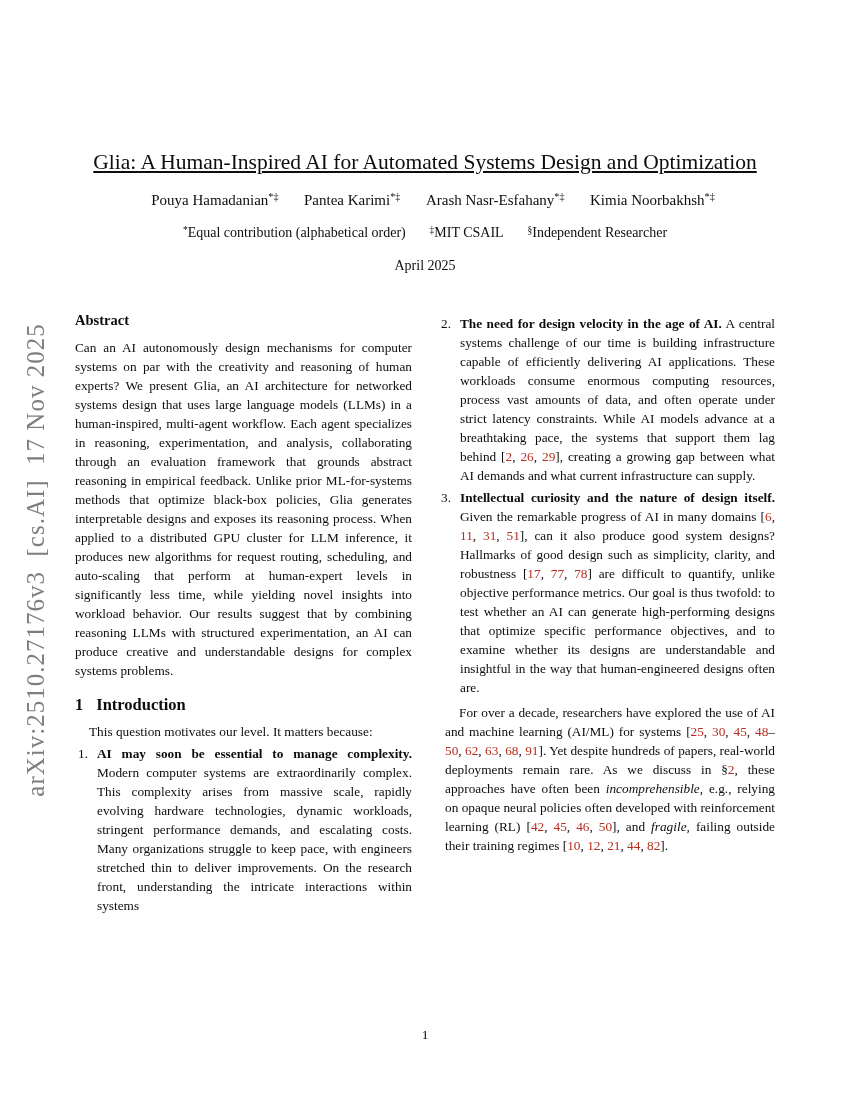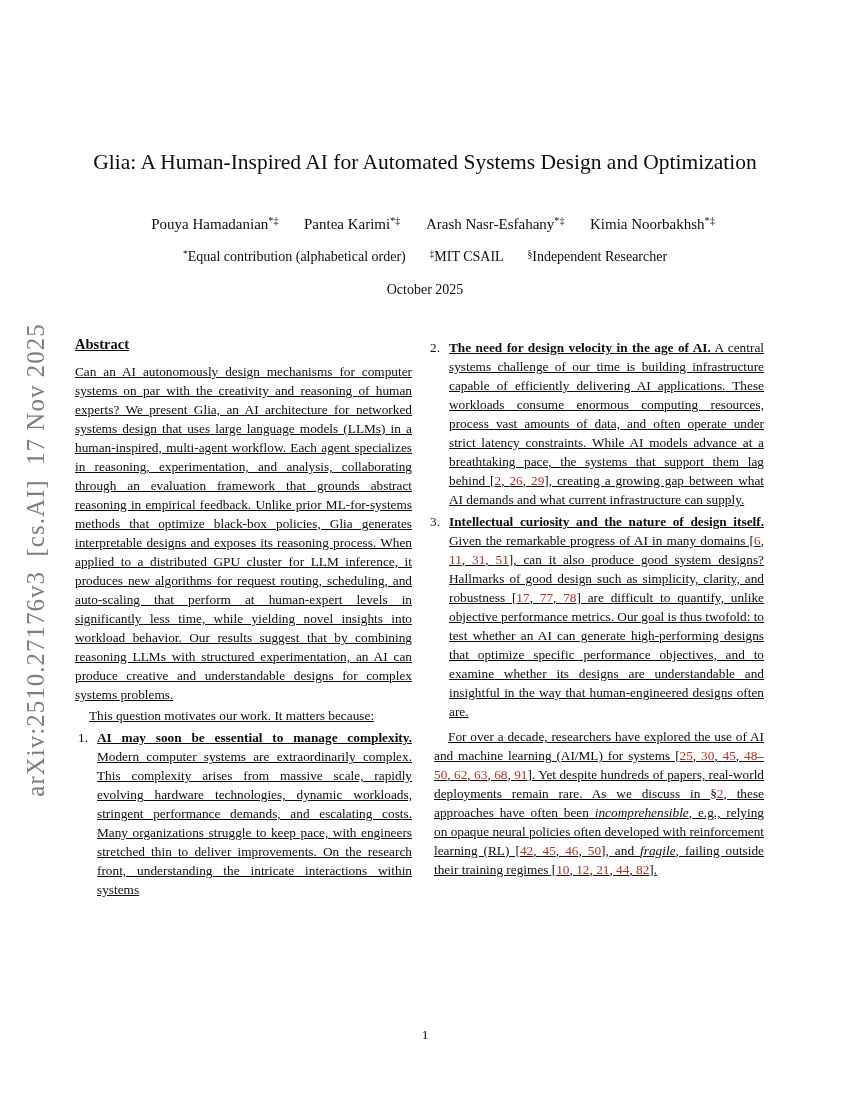--- a/index.html
+++ b/index.html
@@ -10,35 +10,35 @@
     font-family:"Liberation Serif","DejaVu Serif",serif; color:#0d0d0d;
   }
   
   .stamp {
     position:absolute; width:560px; left:-244px; top:546px;
     transform:rotate(-90deg); text-align:center;
     font-size:25px; letter-spacing:1px; white-space:pre;
     color:var(--stamp,#7e7e7e);
   }
   .header { text-align:center; }
-  .title { margin-top:150px; font-size:21.5px; font-weight:normal; }
+  .title { margin-top:150px; font-size:21.5px; font-weight:normal;text-decoration:underline; }
   .authors-row { font-size:15px; }
-  .authors-row.r1 { margin-top:40px;padding-left:16px; }
+  .authors-row.r1 { margin-top:16px;padding-left:16px; }
   .authors-row.r2 { margin-top:11px; }
   .affil { margin-top:16px; font-size:14px; }
   .date  { margin-top:17px; font-size:14px; }
   .seg-sup { font-size:0.68em; vertical-align:0.45em; }
   .seg-gap { display:inline-block; width:1.7em; }
   .seg-b { font-weight:bold; }
   .seg-i { font-style:italic; }
   .seg-cite { color:var(--cite,#b52e20); }
 
   .columns {
-    display:flex; gap:15px; padding:0 75px; margin-top:37px;
-    font-size:13.3px; line-height:19px; text-align:justify;text-decoration:underline;
+    display:flex; gap:26px; padding:0 75px; margin-top:37px;
+    font-size:13.3px; line-height:19px; text-align:justify;
   }
   .col { width:337px; }
   .col p, .item-body { hyphens:auto; }
 
   .abs-head { font-weight:bold; font-size:14.5px; margin-bottom:8px; text-align:left; }
   .sec-head { margin-top:15px; margin-bottom:8px; font-size:16.5px; font-weight:bold; text-align:left; }
   .sec-title { margin-left:13px; }
   .epigraph { font-style:italic; }
   .motivation { text-indent:14px; margin-top:2px; }
   .list-item { position:relative; padding-left:22px; margin-top:3px; }
@@ -51,31 +51,34 @@
 <body>
 
 <div class="page">
 
   <div class="stamp">arXiv:2510.27176v3  [cs.AI]  17 Nov 2025</div>
 
   <div class="header">
     <h1 class="title">Glia: A Human-Inspired AI for Automated Systems Design and Optimization</h1>
     <div class="authors-row r1"><span>Pouya Hamadanian</span><span class="seg-sup">*‡</span><span class="seg-gap"></span><span>Pantea Karimi</span><span class="seg-sup">*‡</span><span class="seg-gap"></span><span>Arash Nasr-Esfahany</span><span class="seg-sup">*‡</span><span class="seg-gap"></span><span>Kimia Noorbakhsh</span><span class="seg-sup">*‡</span></div>
     <div class="affil"><span class="seg-sup">*</span><span>Equal contribution (alphabetical order)</span><span class="seg-gap"></span><span class="seg-sup">‡</span><span>MIT CSAIL</span><span class="seg-gap"></span><span class="seg-sup">§</span><span>Independent Researcher</span></div>
-    <div class="date">October 2025</div>
+    <div class="date">April 2025</div>
   </div>
 
   <div class="columns">
 
     <div class="col">
       <div class="abs-head">Abstract</div>
       <p class="abs-body">Can an AI autonomously design mechanisms for computer systems on par with the creativity and reasoning of human experts? We present Glia, an AI architecture for networked systems design that uses large language models (LLMs) in a human-inspired, multi-agent workflow. Each agent specializes in reasoning, experimentation, and analysis, collaborating through an evaluation framework that grounds abstract reasoning in empirical feedback. Unlike prior ML-for-systems methods that optimize black-box policies, Glia generates interpretable designs and exposes its reasoning process. When applied to a distributed GPU cluster for LLM inference, it produces new algorithms for request routing, scheduling, and auto-scaling that perform at human-expert levels in significantly less time, while yielding novel insights into workload behavior. Our results suggest that by combining reasoning LLMs with structured experimentation, an AI can produce creative and understandable designs for complex systems problems.</p>
 
+      <h2 class="sec-head">
+        <span>1</span><span class="sec-title">Introduction</span>
+      </h2>
 
-      <p class="motivation">This question motivates our work. It matters because:</p>
+      <p class="motivation">This question motivates our level. It matters because:</p>
 
       <div class="list-item">
         <span class="item-num">1.</span>
         <div class="item-body"><span class="seg-b">AI may soon be essential to manage complexity.</span><span> Modern computer systems are extraordinarily complex. This complexity arises from massive scale, rapidly evolving hardware technologies, dynamic workloads, stringent performance demands, and escalating costs. Many organizations struggle to keep pace, with engineers stretched thin to deliver improvements. On the research front, understanding the intricate interactions within systems</span></div>
       </div>
     </div>
 
     <div class="col">
 
       <div class="list-item">

